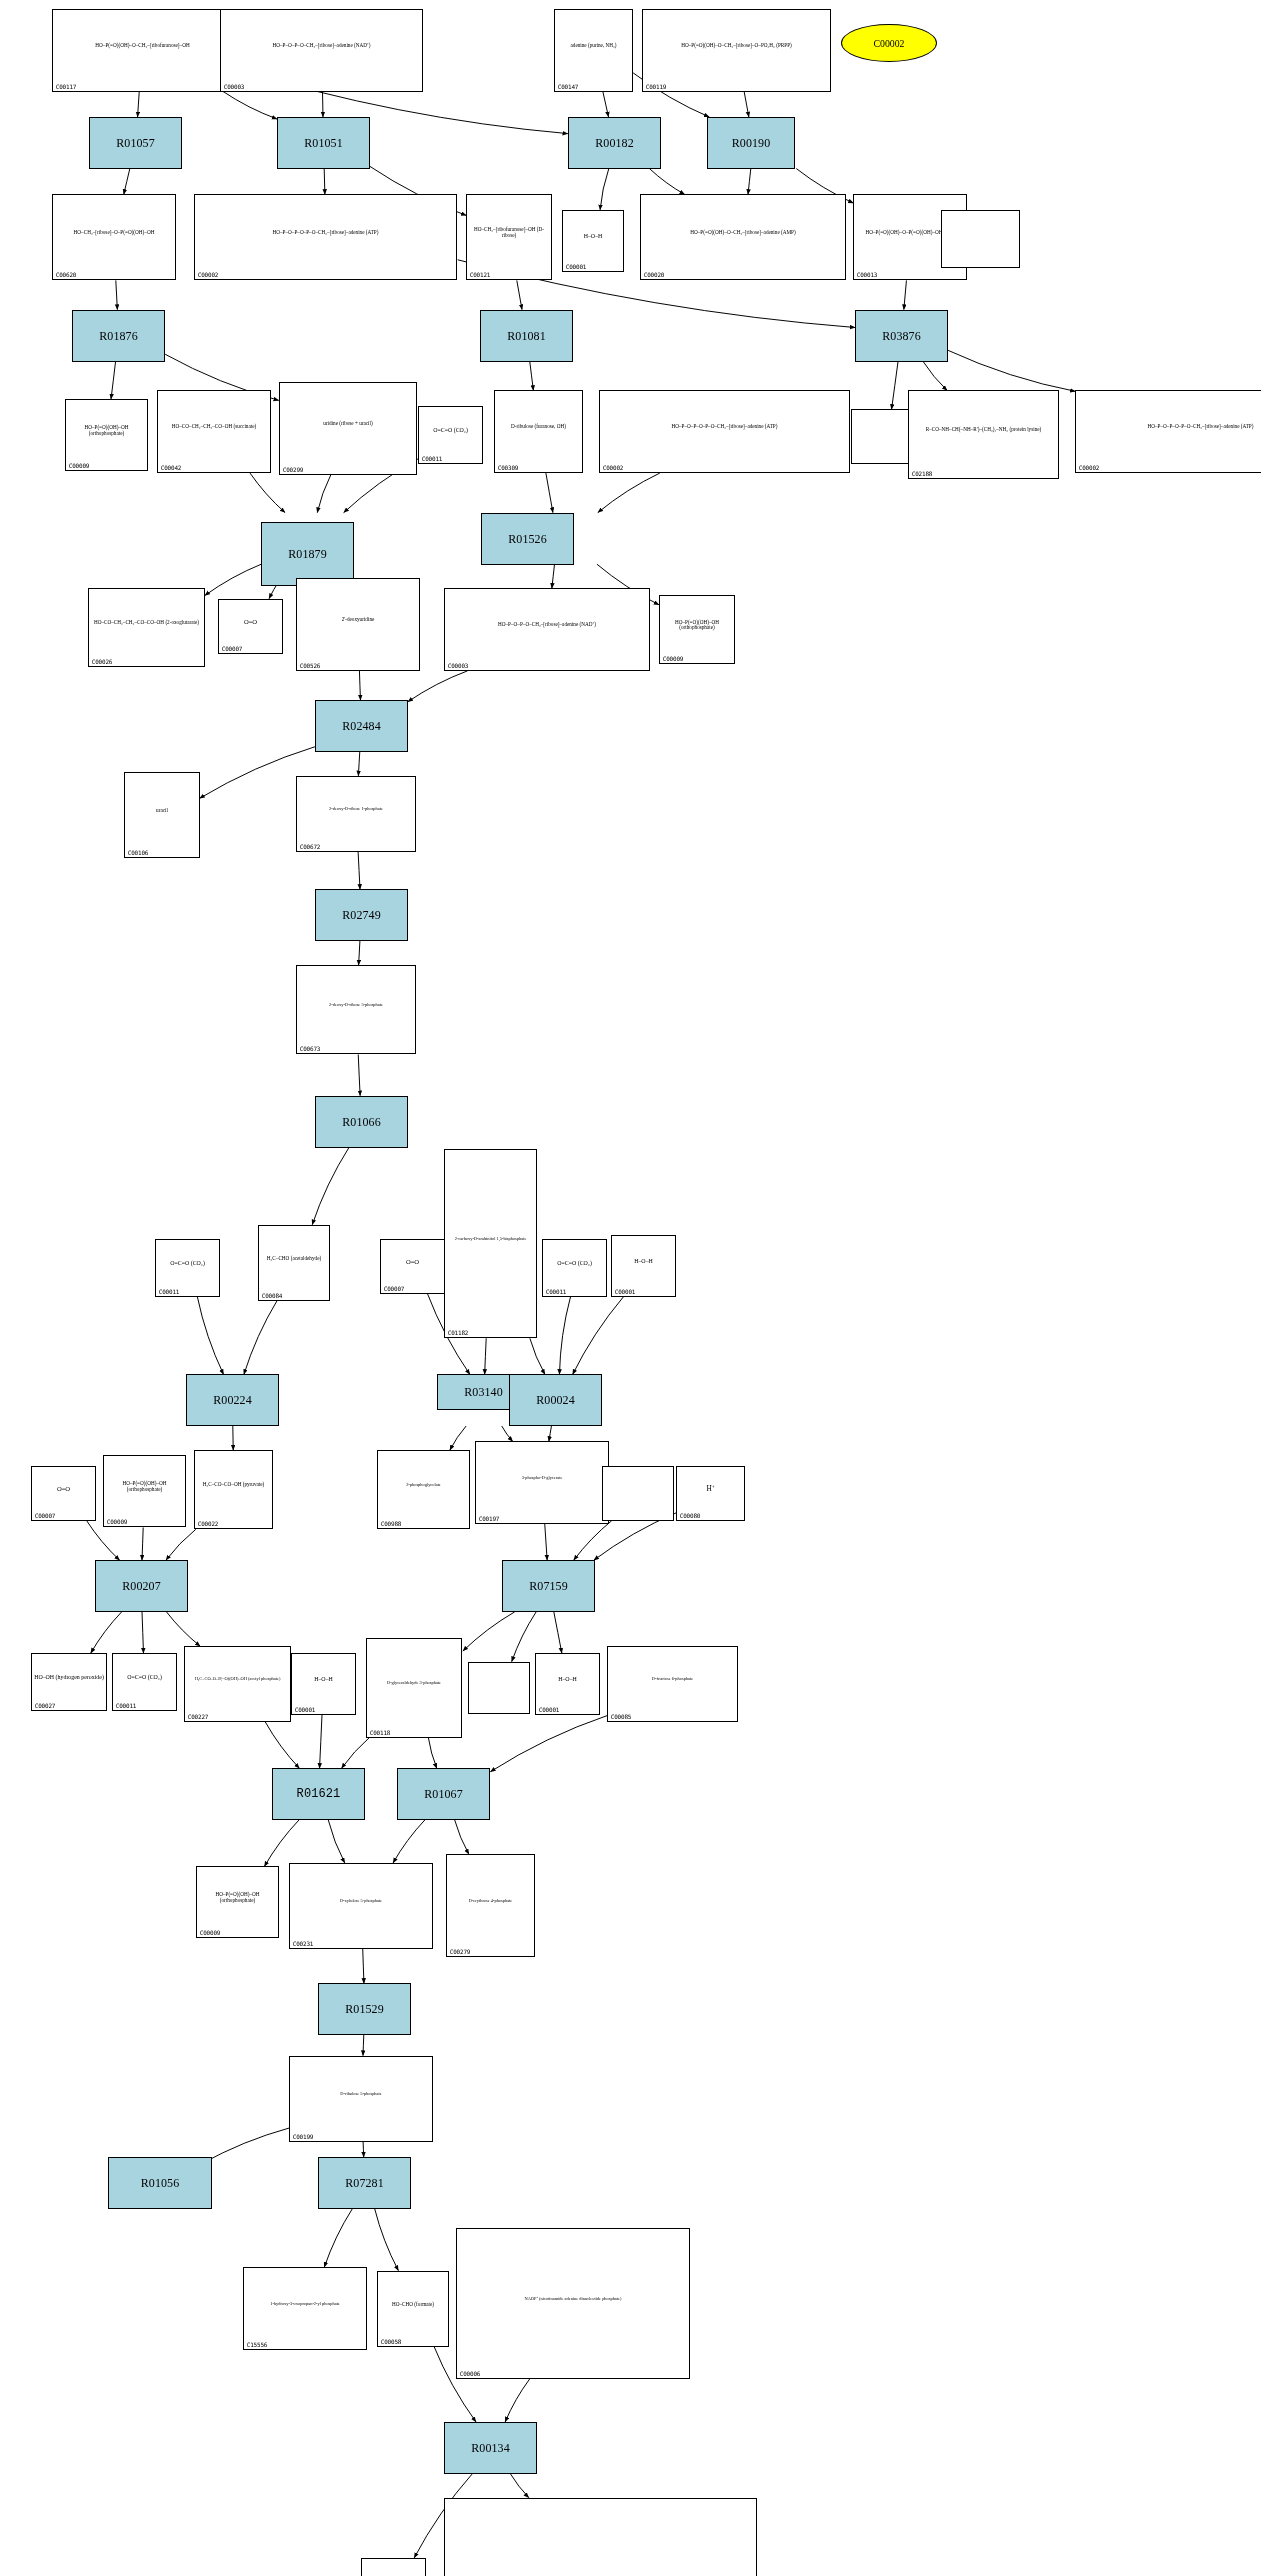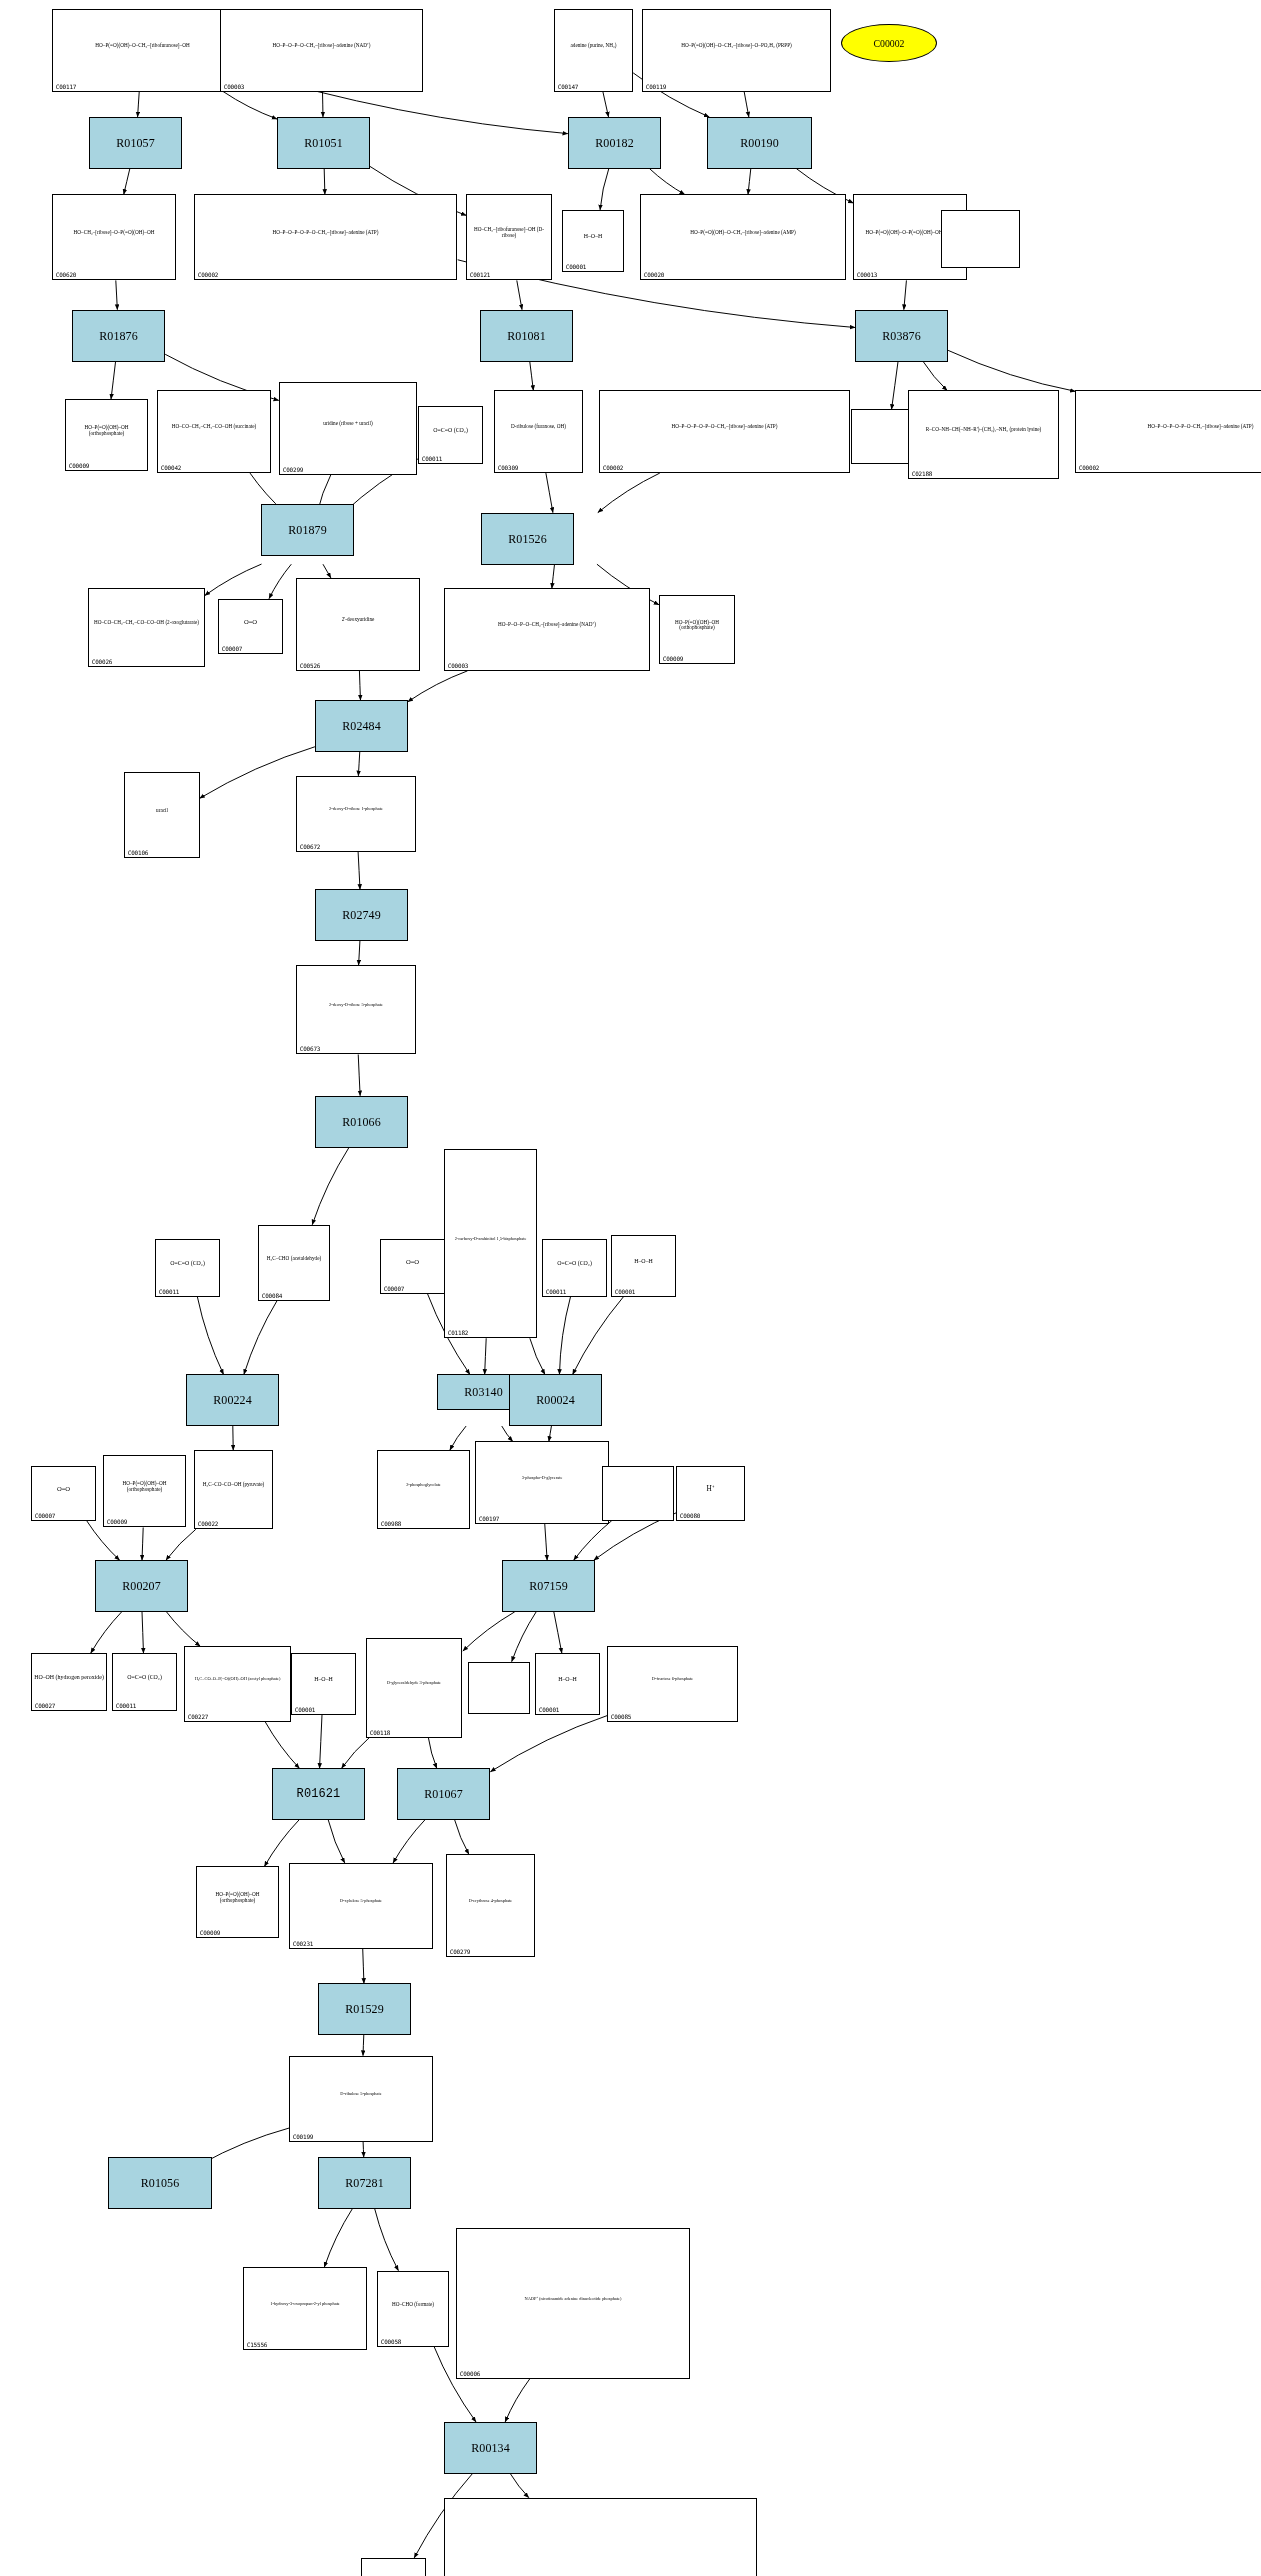--- a/index.html
+++ b/index.html
@@ -175,25 +175,25 @@
         <path d="M533.5,3145.8 Q545.1,3191.9 567.3,3234.0" marker-end="url(#arr)"></path>
         <path d="M617.9,3341.8 Q641.4,3399.3 677.8,3449.6" marker-end="url(#arr)"></path>
         <path d="M754.2,3388.4 Q733.1,3416.9 719.3,3449.6" marker-end="url(#arr)"></path>
         <path d="M672.8,3523.1 Q624.1,3578.1 589.8,3643.2" marker-end="url(#arr)"></path>
         <path d="M726.6,3523.1 Q737.8,3541.8 753.0,3557.4" marker-end="url(#arr)"></path>
       </g>
   </svg>
 <div class="node rnode" style="left: 89px; top: 117px; width: 93px; height: 52px;">R01057</div>
     <div class="node rnode" style="left: 277px; top: 117px; width: 93px; height: 52px;">R01051</div>
     <div class="node rnode" style="left: 568px; top: 117px; width: 93px; height: 52px;">R00182</div>
-    <div class="node rnode" style="left: 707px; top: 117px; width: 105px; height: 52px;">R00190</div>
+    <div class="node rnode" style="left: 707px; top: 117px; width: 88px; height: 52px;">R00190</div>
     <div class="node rnode" style="left: 72px; top: 310px; width: 93px; height: 52px;">R01876</div>
     <div class="node rnode" style="left: 480px; top: 310px; width: 93px; height: 52px;">R01081</div>
     <div class="node rnode" style="left: 855px; top: 310px; width: 93px; height: 52px;">R03876</div>
-    <div class="node rnode" style="left: 261px; top: 504px; width: 93px; height: 52px;">R01879</div>
+    <div class="node rnode" style="left: 261px; top: 522px; width: 93px; height: 64px;">R01879</div>
     <div class="node rnode" style="left: 481px; top: 513px; width: 93px; height: 52px;">R01526</div>
     <div class="node rnode" style="left: 315px; top: 700px; width: 93px; height: 52px;">R02484</div>
     <div class="node rnode" style="left: 315px; top: 889px; width: 93px; height: 52px;">R02749</div>
     <div class="node rnode" style="left: 315px; top: 1096px; width: 93px; height: 52px;">R01066</div>
     <div class="node rnode" style="left: 186px; top: 1374px; width: 93px; height: 52px;">R00224</div>
     <div class="node rnode" style="left: 437px; top: 1374px; width: 93px; height: 36px;">R03140</div>
     <div class="node rnode" style="left: 509px; top: 1374px; width: 93px; height: 52px;">R00024</div>
     <div class="node rnode" style="left: 95px; top: 1560px; width: 93px; height: 52px;">R00207</div>
     <div class="node rnode" style="left: 502px; top: 1560px; width: 93px; height: 52px;">R07159</div>
     <div class="node rnode" style="left: 272px; top: 1768px; width: 93px; height: 52px; font-family: Liberation Mono, monospace;">R01621</div>

